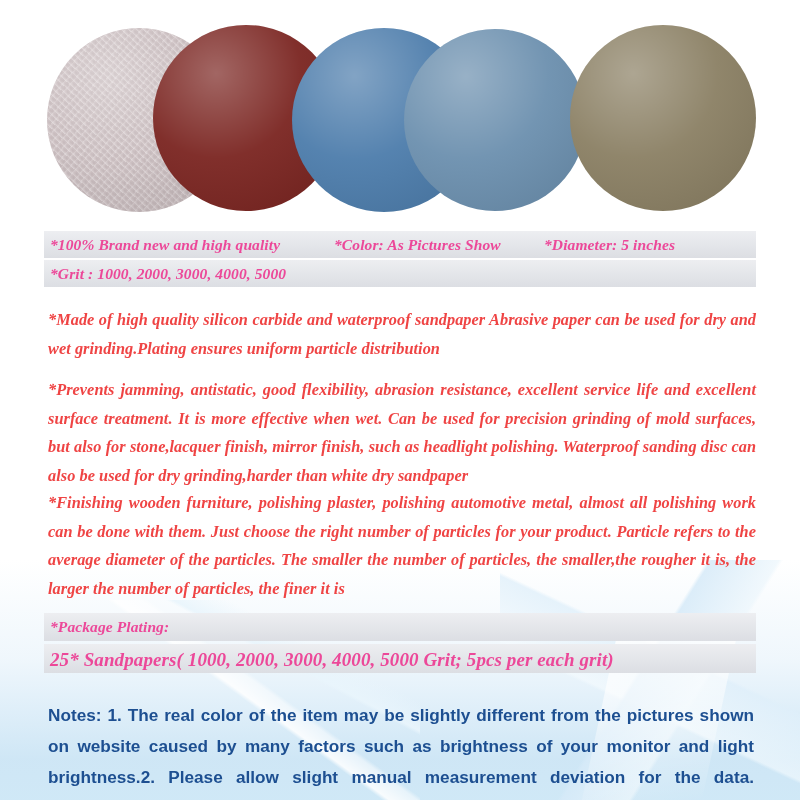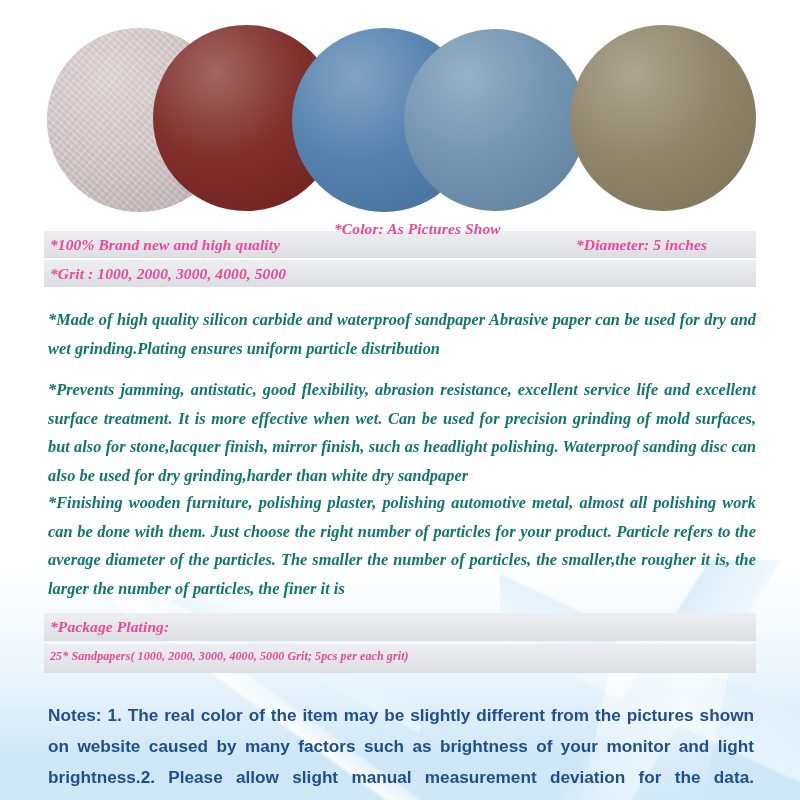--- a/index.html
+++ b/index.html
@@ -80,21 +80,21 @@
     letter-spacing:0.1px;
   }
 
   
   .body-para {
     position:absolute;
     font-style:italic;
     font-weight:bold;
     font-size:16.3px;
     line-height:28.5px;
-    color:#0f766e;
+    color:#ef4444;
     text-align:justify;
     text-justify:inter-word;
     letter-spacing:0.05px;
   }
 
   
   #notes-text {
     position:absolute;
     left:48px; top:700px; width:706px;
     font-family:"Liberation Sans", sans-serif;
@@ -136,29 +136,29 @@
 
   <div class="disc" style="left:570px; top:25px; width:186px; height:186px; background:#8a7f63;">
     <div class="sheen"></div>
   </div>
 </div>
 
 <div class="band" style="left:44px; top:231px; width:712px; height:27px;"></div>
 <div class="band" style="left:44px; top:260px; width:712px; height:27px;"></div>
 
 <div class="spec-text" style="left:50px; top:236px;">*100% Brand new and high quality</div>
-<div class="spec-text" style="left:334px; top:220px;">*Color: As Pictures Show</div>
-<div class="spec-text" style="left:576px; top:236px;text-align:right;">*Diameter: 5 inches</div>
+<div class="spec-text" style="left:334px; top:236px;">*Color: As Pictures Show</div>
+<div class="spec-text" style="left:544px; top:236px;text-align:right;">*Diameter: 5 inches</div>
 <div class="spec-text" style="left:50px; top:265px;font-family:Liberation Serif, serif;">*Grit : 1000, 2000, 3000, 4000, 5000</div>
 
 <div class="body-para" style="left:48px; top:306px; width:708px;">*Made of high quality silicon carbide and waterproof sandpaper Abrasive paper can be used for dry and wet grinding.Plating ensures uniform particle distribution</div>
 
 <div class="body-para" style="left:48px; top:376px; width:708px;">*Prevents jamming, antistatic, good flexibility, abrasion resistance, excellent service life and excellent surface treatment. It is more effective when wet. Can be used for precision grinding of mold surfaces, but also for stone,lacquer finish, mirror finish, such as headlight polishing. Waterproof sanding disc can also be used for dry grinding,harder than white dry sandpaper</div>
 
 <div class="body-para" style="left:48px; top:489px; width:708px;">*Finishing wooden furniture, polishing plaster, polishing automotive metal, almost all polishing work can be done with them. Just choose the right number of particles for your product. Particle refers to the average diameter of the particles. The smaller the number of particles, the smaller,the rougher it is, the larger the number of particles, the finer it is</div>
 
 <div class="band" style="left:44px; top:613px; width:712px; height:28px;"></div>
 <div class="band" style="left:44px; top:644px; width:712px; height:29px;"></div>
 
 <div class="spec-text" style="left:50px; top:618px;">*Package Plating:</div>
-<div class="spec-text" style="left:50px; top:649px; font-size:12px;">25* Sandpapers( 1000, 2000, 3000, 4000, 5000 Grit; 5pcs per each grit)</div>
+<div class="spec-text" style="left:50px; top:649px; font-size:19px;">25* Sandpapers( 1000, 2000, 3000, 4000, 5000 Grit; 5pcs per each grit)</div>
 
 <div id="notes-text">Notes: 1. The real color of the item may be slightly different from the pictures shown on website caused by many factors such as brightness of your monitor and light brightness.2. Please allow slight manual measurement deviation for the data.</div>
 
 </body></html>

